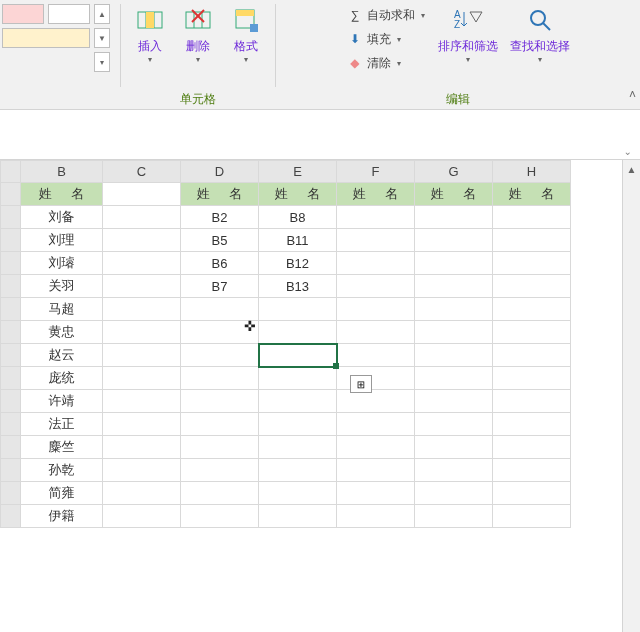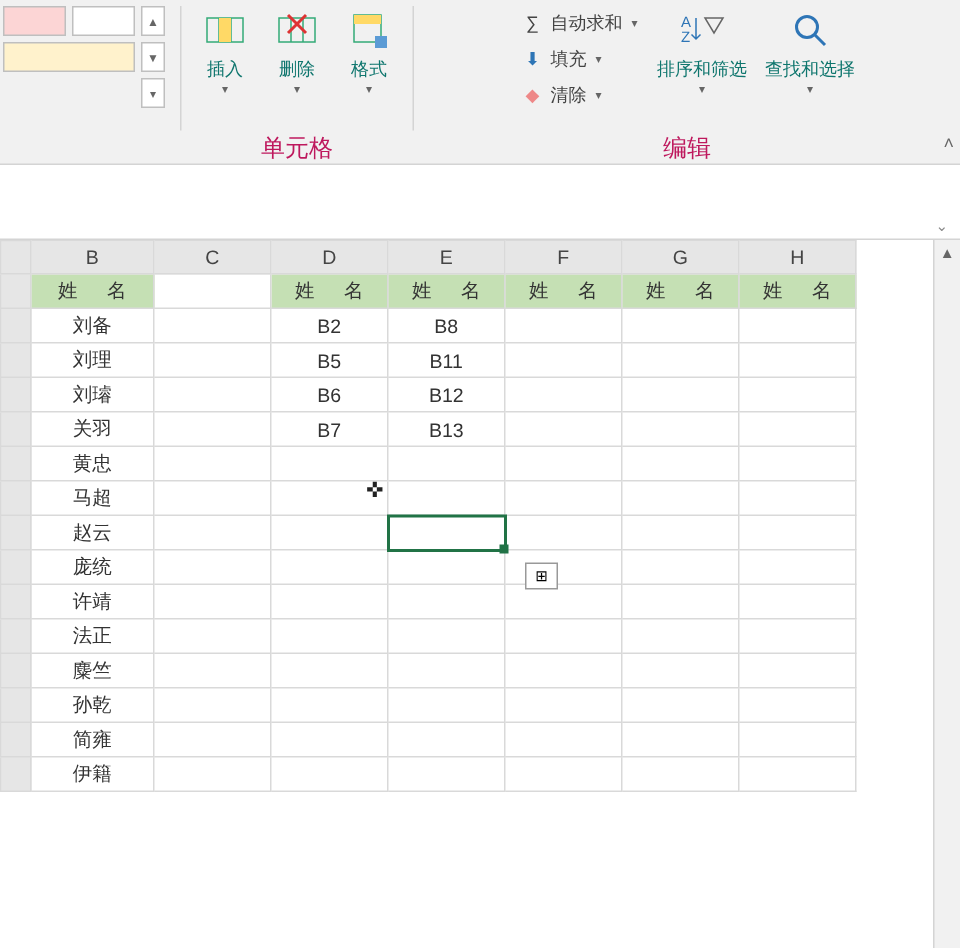--- a/index.html
+++ b/index.html
@@ -12,23 +12,23 @@
   .stub { width: 42px; height: 20px; border: 1px solid #bfbfbf; background: #fff; }
   .stub.pink { background: #fcd5d5; }
   .stub.yellow { background: #fff2cc; width: 88px; }
   .stub-drop { width: 16px; height: 20px; border: 1px solid #bfbfbf; background: #fff; display: flex; align-items: center; justify-content: center; font-size: 8px; color: #666; }
   .vsep { width: 1px; background: #d4d4d4; margin: 4px 0 22px 0; }
 
   .group { display: flex; flex-direction: column; align-items: center; padding: 2px 6px 0 6px; }
   .group-btns { display: flex; gap: 2px; flex: 1; }
   .big-btn { width: 46px; display: flex; flex-direction: column; align-items: center; justify-content: flex-start; padding-top: 2px; cursor: pointer; }
   .big-btn .ico { width: 32px; height: 32px; display: flex; align-items: center; justify-content: center; }
-  .big-btn .lbl { font-size: 12px; color: #0f766e; margin-top: 2px; }
+  .big-btn .lbl { font-size: 12px; color: #6d28d9; margin-top: 2px; }
   .big-btn .dd { font-size: 8px; color: #666; }
-  .group-label { font-size: 16px; color: #be185d; height: 20px; display: flex; align-items: center; }
+  .group-label { font-size: 12px; color: #4d7c0f; height: 20px; display: flex; align-items: center; }
 
   .edit-col { display: flex; flex-direction: column; gap: 2px; padding-top: 2px; }
   .edit-row { display: flex; align-items: center; font-size: 12px; color: #444; height: 22px; padding: 0 6px; cursor: pointer; gap: 4px; }
   .edit-row .ei { width: 16px; height: 16px; display: flex; align-items: center; justify-content: center; }
   .edit-row .dd { font-size: 8px; color: #666; margin-left: 2px; }
 
   .collapse { position: absolute; right: 4px; top: 88px; font-size: 12px; color: #666; cursor: pointer; }
 
   
   .fx-bar { height: 50px; border-bottom: 1px solid #d4d4d4; position: relative; }
@@ -236,31 +236,31 @@
           <td>关羽</td>
           <td></td>
           <td>B7</td>
           <td>B13</td>
           <td></td>
           <td></td>
           <td></td>
         </tr>
         <tr>
           <td class="rowhead"></td>
+          <td>马超</td>
+          <td></td>
+          <td></td>
+          <td></td>
+          <td></td>
+          <td></td>
+          <td></td>
+        </tr>
+        <tr>
+          <td class="rowhead"></td>
           <td>黄忠</td>
-          <td></td>
-          <td></td>
-          <td></td>
-          <td></td>
-          <td></td>
-          <td></td>
-        </tr>
-        <tr>
-          <td class="rowhead"></td>
-          <td>马超</td>
           <td></td>
           <td></td>
           <td></td>
           <td></td>
           <td></td>
           <td></td>
         </tr>
         <tr>
           <td class="rowhead"></td>
           <td>赵云</td>

